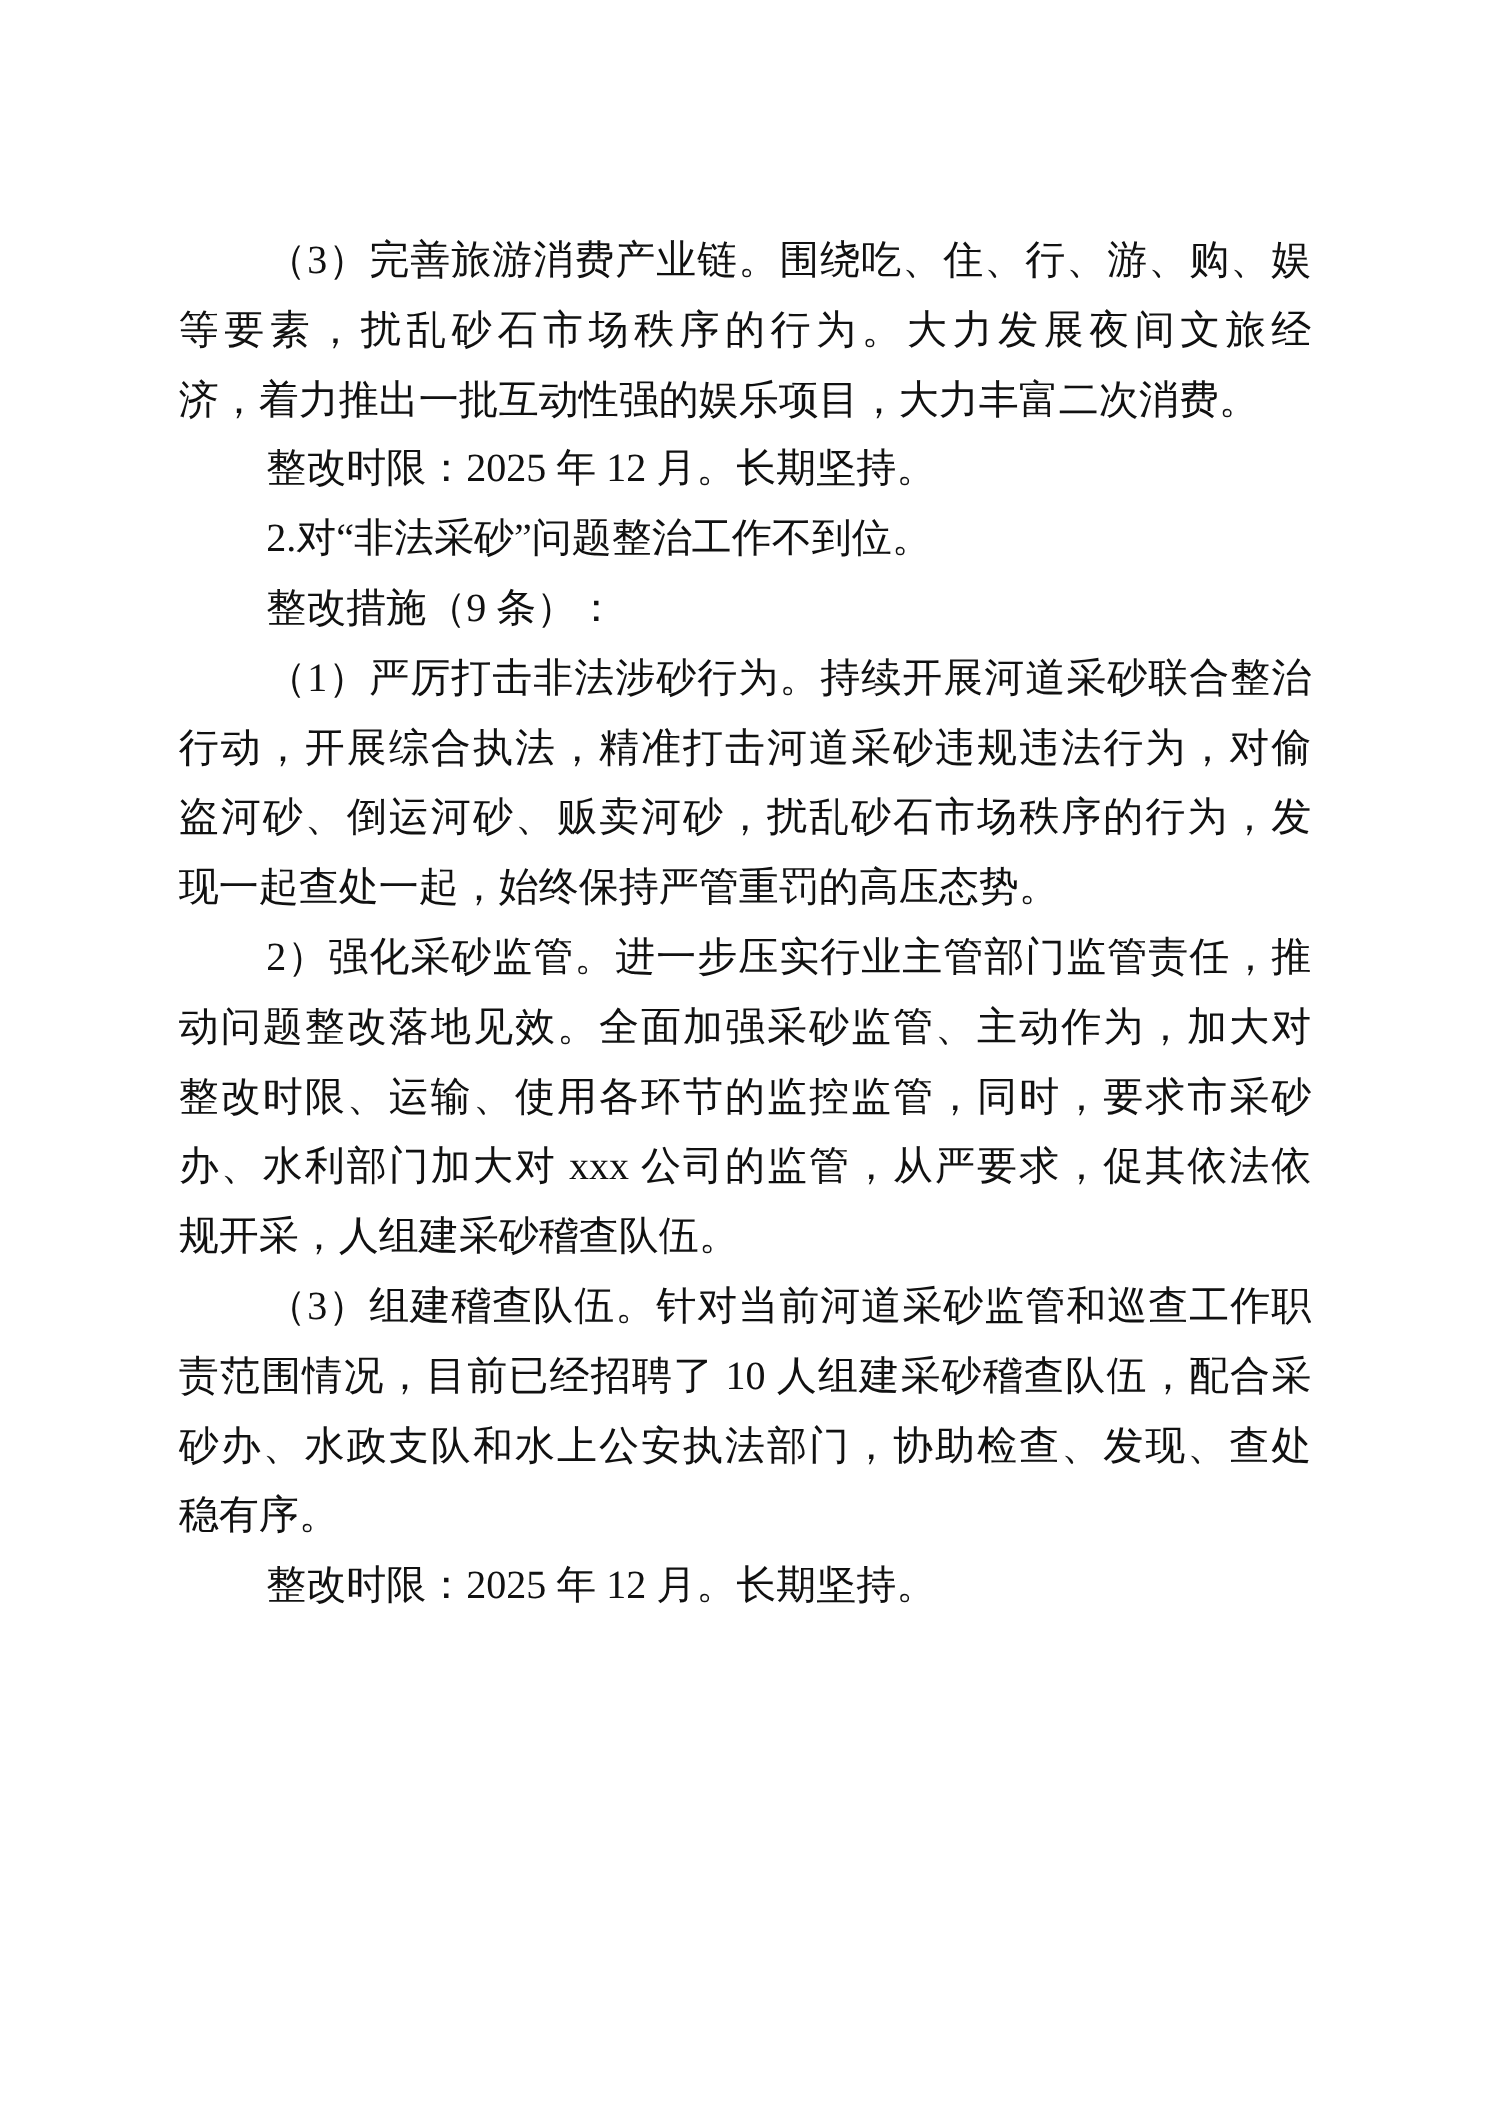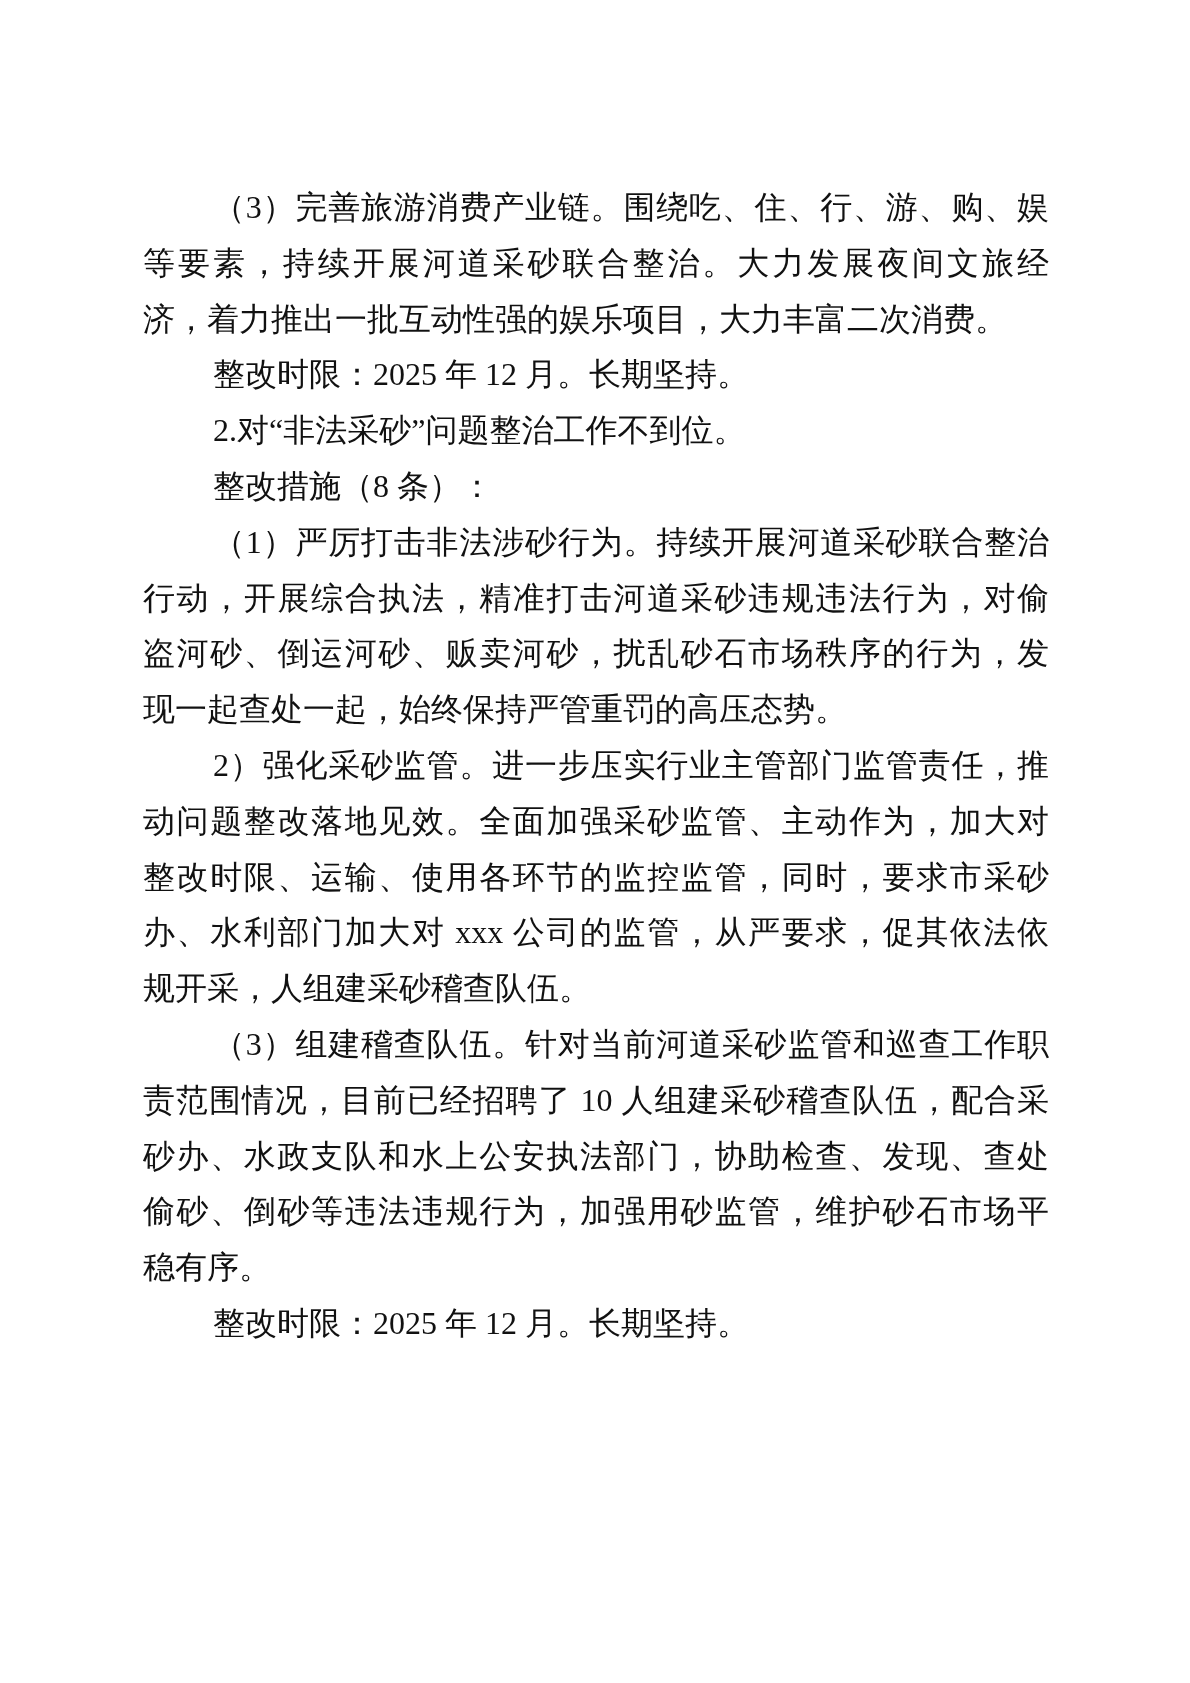--- a/index.html
+++ b/index.html
@@ -43,49 +43,48 @@
     text-indent: 70px;
   }
 </style>
 </head>
 <body>
 
 <div class="page">
   <div class="content">
       <div class="paragraph">
         <div class="line first full">（3）完善旅游消费产业链。围绕吃、住、行、游、购、娱</div>
-        <div class="line full">等要素，持续开展河道采砂联合整治。大力发展夜间文旅经</div>
+        <div class="line full">等要素，扰乱砂石市场秩序的行为。大力发展夜间文旅经</div>
         <div class="line">济，着力推出一批互动性强的娱乐项目，大力丰富二次消费。</div>
       </div>
       <div class="paragraph">
         <div class="line first">整改时限：2025 年 12 月。长期坚持。</div>
       </div>
       <div class="paragraph">
         <div class="line first">2.对“非法采砂”问题整治工作不到位。</div>
       </div>
       <div class="paragraph">
-        <div class="line first">整改措施（8 条）：</div>
+        <div class="line first">整改措施（9 条）：</div>
       </div>
       <div class="paragraph">
         <div class="line first full">（1）严厉打击非法涉砂行为。持续开展河道采砂联合整治</div>
         <div class="line full">行动，开展综合执法，精准打击河道采砂违规违法行为，对偷</div>
         <div class="line full">盗河砂、倒运河砂、贩卖河砂，扰乱砂石市场秩序的行为，发</div>
         <div class="line">现一起查处一起，始终保持严管重罚的高压态势。</div>
       </div>
       <div class="paragraph">
         <div class="line first full">2）强化采砂监管。进一步压实行业主管部门监管责任，推</div>
         <div class="line full">动问题整改落地见效。全面加强采砂监管、主动作为，加大对</div>
         <div class="line full">整改时限、运输、使用各环节的监控监管，同时，要求市采砂</div>
         <div class="line full">办、水利部门加大对 xxx 公司的监管，从严要求，促其依法依</div>
         <div class="line">规开采，人组建采砂稽查队伍。</div>
       </div>
       <div class="paragraph">
         <div class="line first full">（3）组建稽查队伍。针对当前河道采砂监管和巡查工作职</div>
         <div class="line full">责范围情况，目前已经招聘了 10 人组建采砂稽查队伍，配合采</div>
         <div class="line full">砂办、水政支队和水上公安执法部门，协助检查、发现、查处</div>
-        <div class="line full">偷砂、倒砂等违法违规行为，加强用砂监管，维护砂石市场平</div>
         <div class="line">稳有序。</div>
       </div>
       <div class="paragraph">
         <div class="line first">整改时限：2025 年 12 月。长期坚持。</div>
       </div>
     </div>
 </div>
 
 </body></html>

